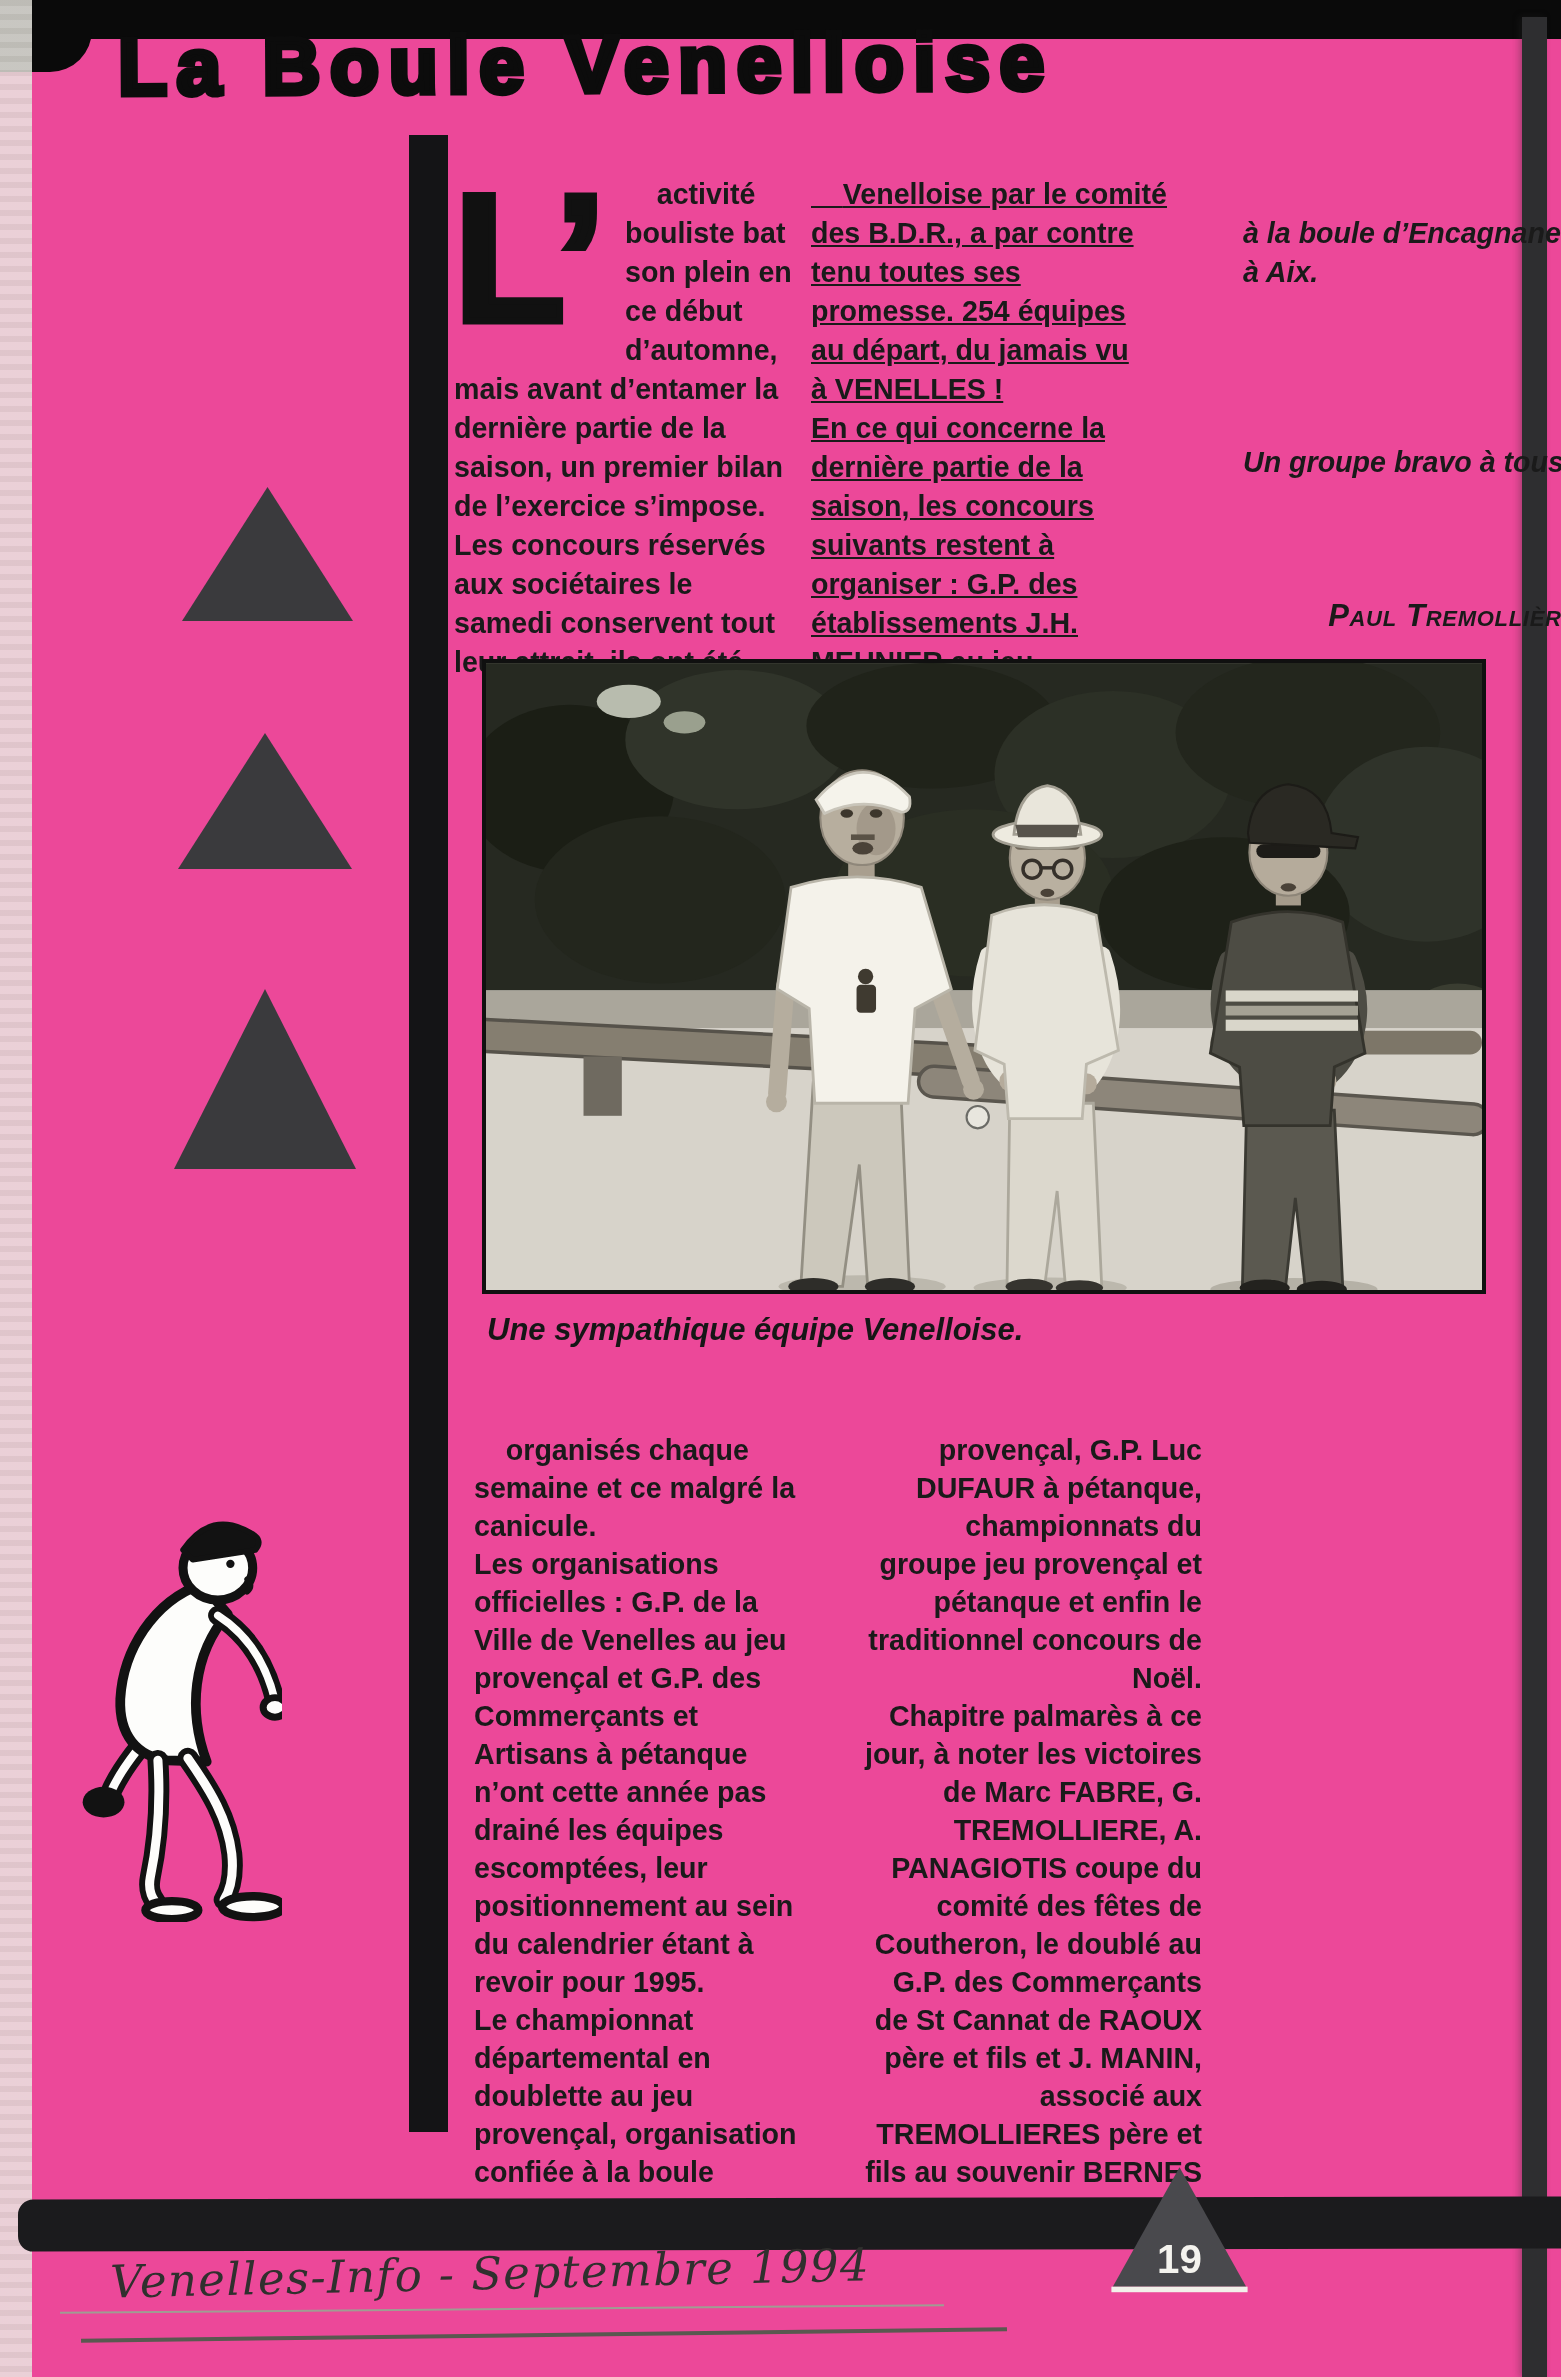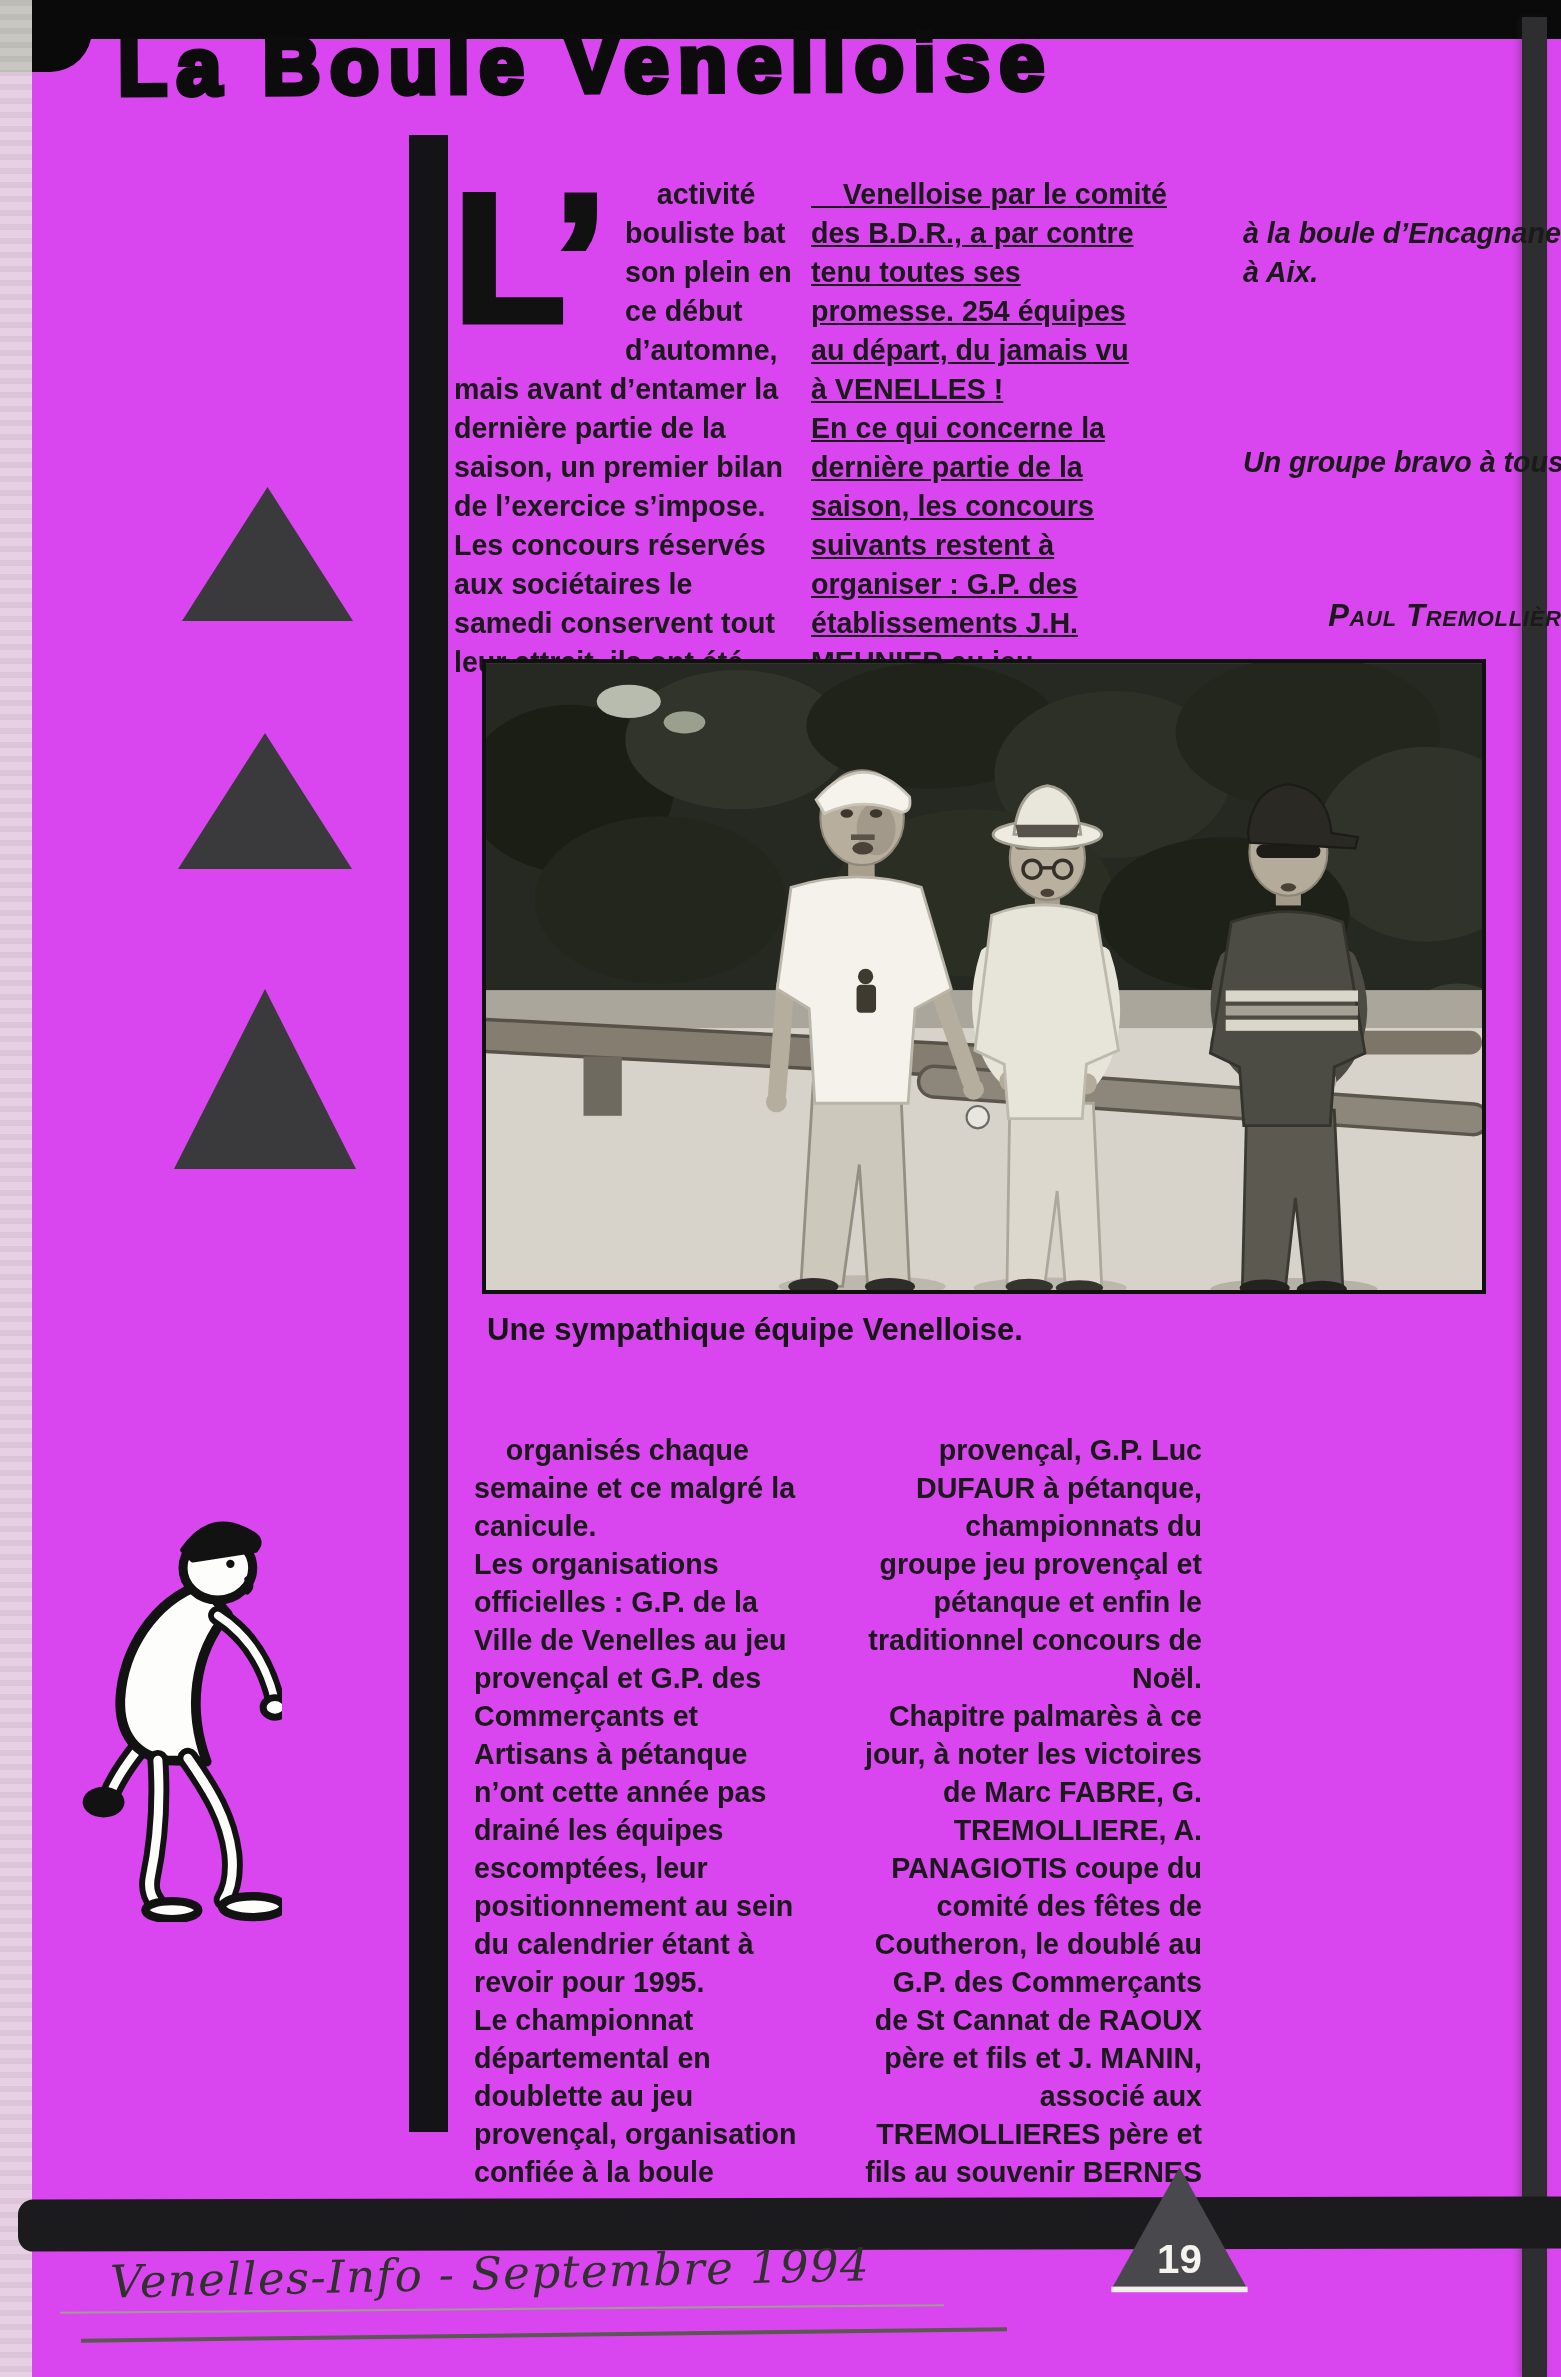--- a/index.html
+++ b/index.html
@@ -1,18 +1,18 @@
 <!DOCTYPE html>
 <html style="font-size:11px"><head>
 <meta charset="utf-8">
 <style>
   html,body{margin:0;padding:0;background:#cfcdc7;}
   .page{
     position:relative;width:1562px;height:2377px;margin:0 auto;
-    background:#d946ef;overflow:hidden;
+    background:#ec4899;overflow:hidden;
     font-family:"Liberation Sans",sans-serif;color:#191919;
   }
   
   .top-band{position:absolute;left:0;top:0;width:1562px;height:39px;background:#0a0a0a;}
   .top-corner{position:absolute;left:0;top:0;width:92px;height:72px;background:#0a0a0a;border-radius:0 0 42px 0;}
   .right-edge{position:absolute;left:1522px;top:16.7px;width:25px;height:2361px;background:#2e2e30;box-shadow:-3.5px 0 7px rgba(40,40,40,.35);}
   .left-noise{position:absolute;left:0;top:0;width:32px;height:2377px;
     background:repeating-linear-gradient(180deg,#dddbd4 0 6.3px,#eae8e2 6.3px 14px);opacity:.85;}
   
   .page-title{
@@ -34,21 +34,21 @@
   .col3{left:1243px;top:136px;width:334px;font-style:italic;}
   .dropcap{
     float:left;width:171px;height:194px;
     font-size:182px;line-height:.92;font-weight:700;color:#111;
     -webkit-text-stroke:7px #111;letter-spacing:0;
   }
   .col3 .p2{margin-top:73px;}
   .byline{margin-top:36px;text-align:right;font-variant:small-caps;font-size:31px;letter-spacing:0.7px;}
   
   .photo{position:absolute;left:482px;top:659px;width:996px;height:627px;border:4.2px solid #101010;background:#d8d4cb;}
-  .caption{position:absolute;left:487px;top:1312px;font-weight:700;font-size:31px;color:#161616;}
+  .caption{position:absolute;left:487px;top:1312px;font-weight:700;font-size:31px;color:#161616;font-style:italic;}
   .low-left{left:454px;top:1393px;width:369px;line-height:38px;margin-left:20px;}
   .low-right{left:819px;top:1393px;width:383px;line-height:38px;text-align:right;}
   
   .player{position:absolute;left:45px;top:1490px;width:237px;height:432px;}
   
   .footer-band{position:absolute;left:18px;top:2198px;width:1544px;height:52px;background:#1b1b1d;border-radius:15.3px 0 0 15.3px;transform:rotate(-0.12deg);}
   .page-tri{position:absolute;left:1110px;top:2163px;width:139px;height:132px;}
   .handwriting{
     position:absolute;left:110px;top:2247px;
     font-family:"DejaVu Serif",serif;font-style:italic;font-size:45px;color:#30302e;

